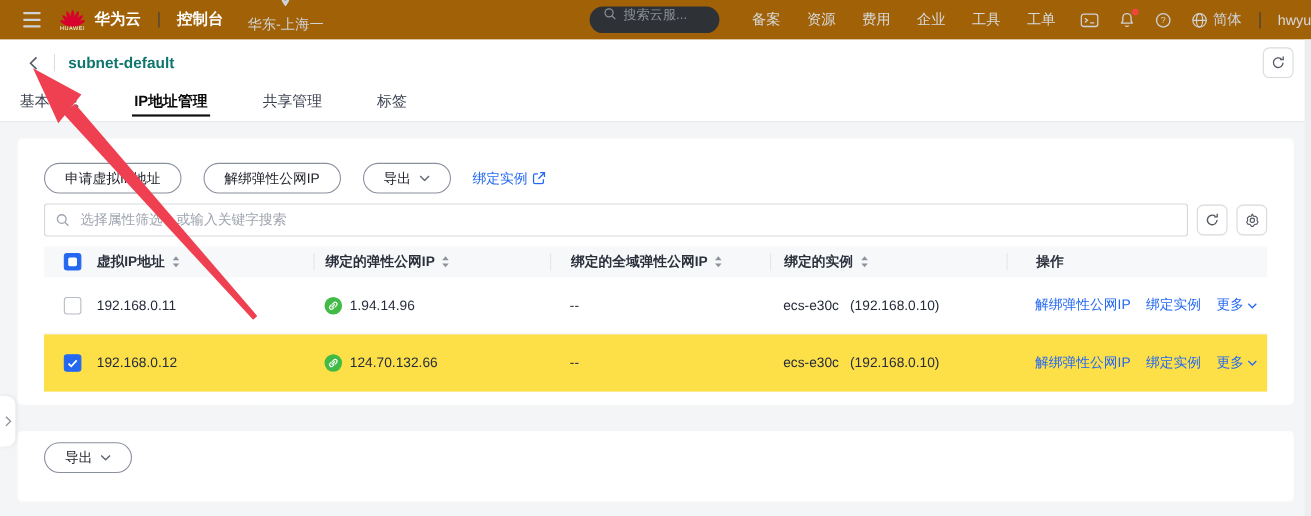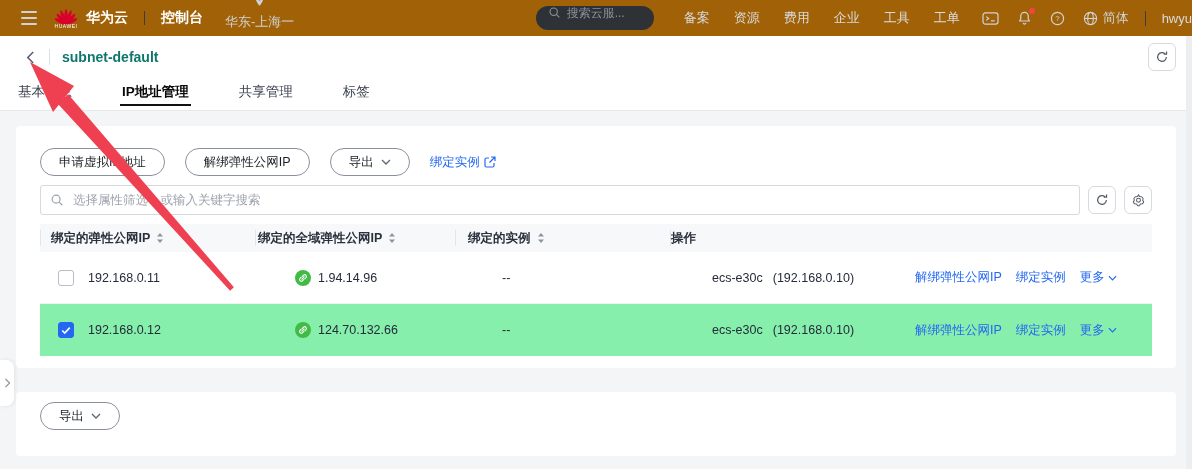--- a/index.html
+++ b/index.html
@@ -57,28 +57,28 @@
   .filter-box input::placeholder { color:#9da3ad; }
   .filter-box .f-search { position:absolute; left:10px; top:8px; color:#9da3ad; }
   .sq-btn { width:28px; height:28px; border:1px solid #d6d9de; border-radius:6px; background:#fff; display:flex; align-items:center; justify-content:center; color:#555b66; cursor:pointer; }
 
   
   .table { margin-top:9px; font-size:12.5px; }
   .thead { display:flex; align-items:center; height:28px; background:#f7f8fa; color:#2b303c; font-weight:bold; }
   .th, .td { display:flex; align-items:center; }
   .c1 { width:245px; padding-left:18px; }
   .c2 { width:215px; padding-left:10px; }
-  .c3 { width:200px; padding-left:2px; }
+  .c3 { width:200px; padding-left:18px; }
   .c4 { width:215px; padding-left:12px; }
-  .c5 { flex:1; padding-left:0; }
+  .c5 { flex:1; padding-left:26px; }
   .thead .c2,.thead .c3,.thead .c4,.thead .c5 { border-left:1px solid #e4e6ea; height:16px; }
   .sort { margin-left:6px; color:#8d939c; cursor:pointer; }
   .trow { display:flex; align-items:center; height:52px; }
   .trow.r1 { border-bottom:1px solid #f0f1f3; }
-  .trow.selected { background:#86efac; }
+  .trow.selected { background:#fde047; }
   .cb { width:16px; height:16px; border-radius:3px; border:1px solid #b8bcc4; background:#fff; margin-right:14px; display:flex; align-items:center; justify-content:center; cursor:pointer; flex:none; }
   .cb.checked, .cb.ind { background:#2468f2; border-color:#2468f2; }
   .cb.ind::after { content:""; width:8px; height:8px; background:#fff; border-radius:1.5px; }
   .eip-cell { display:flex; align-items:center; gap:7px; }
   .eip-badge { width:16px; height:16px; border-radius:50%; background:#41bb45; display:flex; align-items:center; justify-content:center; flex:none; }
   .inst-ip { margin-left:10px; }
   .actions { display:flex; align-items:center; gap:14px; color:#2468f2; }
   .actions .lnk { cursor:pointer; }
   .more { display:flex; align-items:center; gap:3px; cursor:pointer; }
 
@@ -249,20 +249,28 @@
       <span class="sq-btn">
         <svg width="15" height="15" viewBox="0 0 16 16">
             <path d="M8 1.8l1.1 1.9 2.2.3 1.6 1.6-.4 2.1 1 2-1.2 1.8-2.2.3L8.8 13.6H7.2L5.9 11.8l-2.2-.3L2.5 9.7l1-2-.4-2.1L4.7 4l2.2-.3z" fill="none" stroke="currentColor" stroke-width="1.1" stroke-linejoin="round"></path>
             <circle cx="8" cy="7.7" r="2.1" fill="none" stroke="currentColor" stroke-width="1.1"></circle>
           </svg>
       </span>
     </div>
 
     <div class="table">
       <div class="thead">
+        <div class="th c1">
+          <span class="cb ind"></span>
+          <span>虚拟IP地址</span>
+          <svg class="sort" width="8" height="12" viewBox="0 0 8 12">
+              <path d="M4 1l3 3.5H1z" fill="currentColor"></path>
+              <path d="M4 11L1 7.5h6z" fill="currentColor"></path>
+            </svg>
+        </div>
         <div class="th c2">
           <span>绑定的弹性公网IP</span>
           <svg class="sort" width="8" height="12" viewBox="0 0 8 12">
               <path d="M4 1l3 3.5H1z" fill="currentColor"></path>
               <path d="M4 11L1 7.5h6z" fill="currentColor"></path>
             </svg>
         </div>
         <div class="th c3">
           <span>绑定的全域弹性公网IP</span>
           <svg class="sort" width="8" height="12" viewBox="0 0 8 12">

